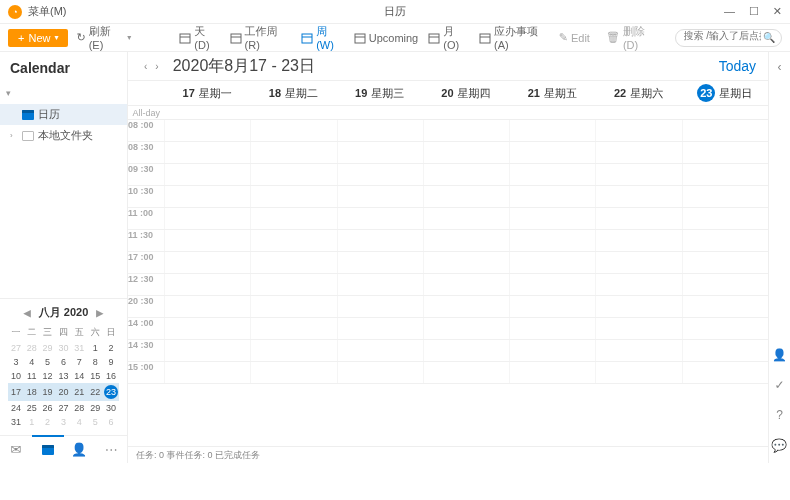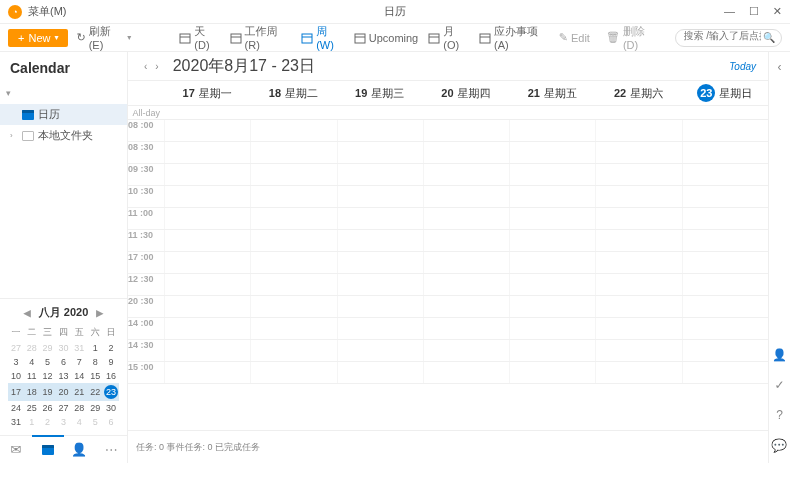--- a/index.html
+++ b/index.html
@@ -41,33 +41,33 @@
 .mctbl td.dim { color: #ccc; }
 .mctbl tr.wk td { background: #d6e8f5; }
 .mctbl td.today span { background: #0078d4; color: #fff; border-radius: 50%; width: 14px; height: 14px; display: inline-flex; align-items: center; justify-content: center; }
 .bottombar { height: 28px; border-top: 1px solid #eee; display: flex; align-items: center; }
 .bottombar .tab { width: 32px; height: 100%; display: flex; align-items: center; justify-content: center; color: #888; font-size: 13px; }
 .bottombar .tab.active { color: #0078d4; border-top: 2px solid #0078d4; margin-top: -2px; }
 .content { flex: 1; display: flex; flex-direction: column; }
 .chead { height: 28px; display: flex; align-items: center; padding: 0 12px; }
 .chead .navbtn { color: #888; font-size: 10px; padding: 0 4px; }
 .chead .range { font-size: 16px; color: #444; margin-left: 10px; }
-.chead .today { margin-left: auto; color: #0078d4; font-size: 10px; font-style: italic; }
+.chead .today { margin-left: auto; color: #0078d4; font-size: 14px; }
 .dayhead { display: flex; border-bottom: 1px solid #eee; border-top: 1px solid #eee; height: 26px; padding-left: 36px; }
 .daycol { flex: 1; display: flex; align-items: center; justify-content: center; gap: 4px; font-size: 11px; }
 .daycol .num { font-weight: bold; }
 .daycol.today .num { background: #0078d4; color: #fff; border-radius: 50%; width: 18px; height: 18px; display: inline-flex; align-items: center; justify-content: center; }
 .alldayrow { display: flex; height: 14px; border-bottom: 1px solid #eee; font-size: 9px; color: #aaa; align-items: center; }
 .alldayrow .lbl { width: 36px; text-align: right; padding-right: 4px; }
 .timegrid { flex: 1; overflow-y: auto; position: relative; }
 .hourrow { display: flex; height: 22px; border-bottom: 1px solid #f0f0f0; }
 .hourrow .lbl { width: 36px; text-align: left; padding-right: 4px; font-size: 9px; color: #aaa; font-weight: bold; }
 .hourrow .slots { flex: 1; display: flex; }
 .hourrow .slot { flex: 1; border-left: 1px solid #f5f5f5; }
-.statusbar { height: 17px; border-top: 1px solid #eee; font-size: 9px; color: #888; padding: 16px 8px; display: flex; align-items: center; }
+.statusbar { height: 17px; border-top: 1px solid #eee; font-size: 9px; color: #888; padding: 0 8px; display: flex; align-items: center; }
 .rightbar { width: 22px; border-left: 1px solid #eee; display: flex; flex-direction: column; align-items: center; padding-top: 8px; gap: 16px; }
 .rightbar .btn { color: #888; font-size: 12px; }
 .rightbar .spacer { flex: 1; }
 .rightbar .chatbtn { color: #0078d4; font-size: 13px; }
 svg { display: block; }
 </style>
 </head>
 <body>
 
 <div class="titlebar">

